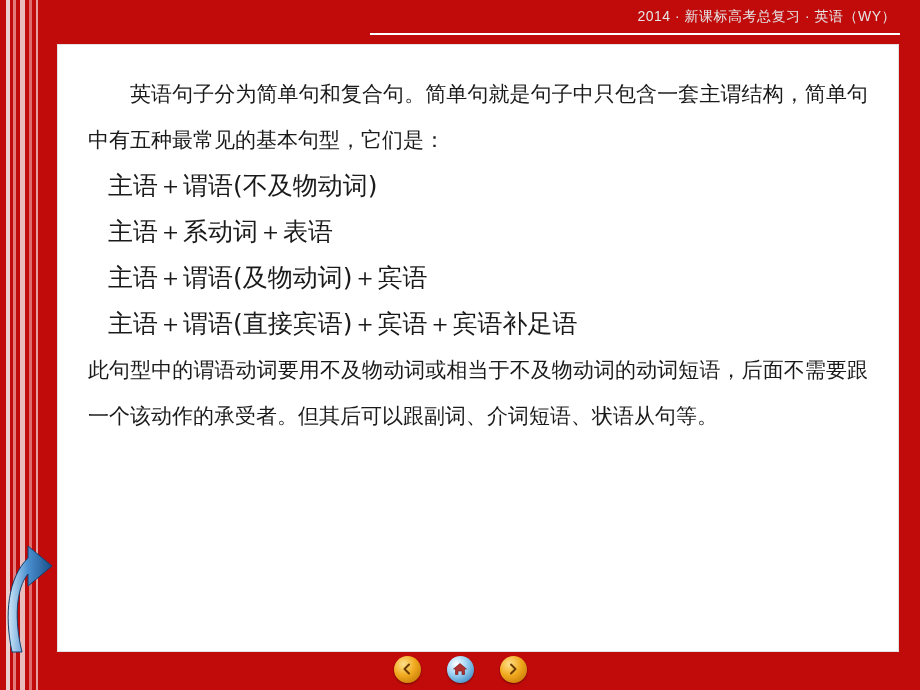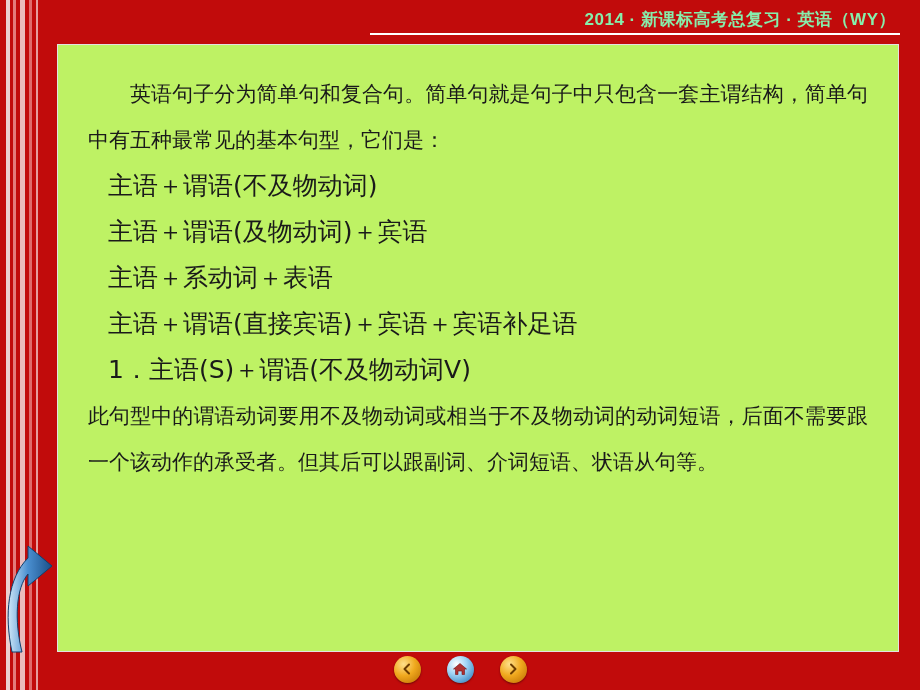--- a/index.html
+++ b/index.html
@@ -44,44 +44,44 @@
     position: absolute;
     left: 0;
     top: 0;
     width: 920px;
     height: 36px;
   }
   .header-title {
     position: absolute;
     right: 24px;
     top: 8px;
-    color: #86efac;
-    font-size: 17px;
-    font-weight: bold;
+    color: #e5e5e5;
+    font-size: 14px;
+    font-weight: normal;
     letter-spacing: 0.5px;
     white-space: nowrap;
     font-family: "Liberation Sans", sans-serif;
   }
   .header-underline {
     position: absolute;
     left: 370px;
     top: 33px;
     width: 530px;
     height: 2px;
     background: #ffffff;
   }
 
   
   .content-panel {
     position: absolute;
     left: 57px;
     top: 44px;
     width: 842px;
     height: 608px;
-    background: #bef264;
+    background: #ffffff;
     border: 1px solid #e2e2e2;
     box-sizing: border-box;
     padding: 26px 30px 10px 30px;
   }
   .para {
     color: #1a1a1a;
     font-size: 21px;
     line-height: 46px;
     font-family: "DejaVu Sans", sans-serif;
     text-align: justify;
@@ -158,24 +158,23 @@
   </div>
 
   <div class="header">
     <div class="header-title">2014 · 新课标高考总复习 · 英语（WY）</div>
     <div class="header-underline"></div>
   </div>
 
   <div class="content-panel">
     <div class="para indent">英语句子分为简单句和复合句。简单句就是句子中只包含一套主谓结构，简单句中有五种最常见的基本句型，它们是：</div>
     <div class="line">主语＋谓语(不及物动词)</div>
+    <div class="line">主语＋系动词＋表语</div>
     <div class="line">主语＋谓语(及物动词)＋宾语</div>
-    <div class="line">主语＋系动词＋表语</div>
     <div class="line">主语＋谓语(直接宾语)＋宾语＋宾语补足语</div>
-    <div class="line numbered">1．主语(S)＋谓语(不及物动词V)</div>
     <div class="para">此句型中的谓语动词要用不及物动词或相当于不及物动词的动词短语，后面不需要跟一个该动作的承受者。但其后可以跟副词、介词短语、状语从句等。</div>
   </div>
 
   <div class="arrow-deco">
     <svg width="54" height="110" viewBox="0 0 54 110">
       <defs>
         <linearGradient id="agrad" x1="0" y1="0" x2="1" y2="0">
           <stop offset="0%" stop-color="#cfe6f7"></stop>
           <stop offset="45%" stop-color="#4a8fd0"></stop>
           <stop offset="100%" stop-color="#1a4f88"></stop>

